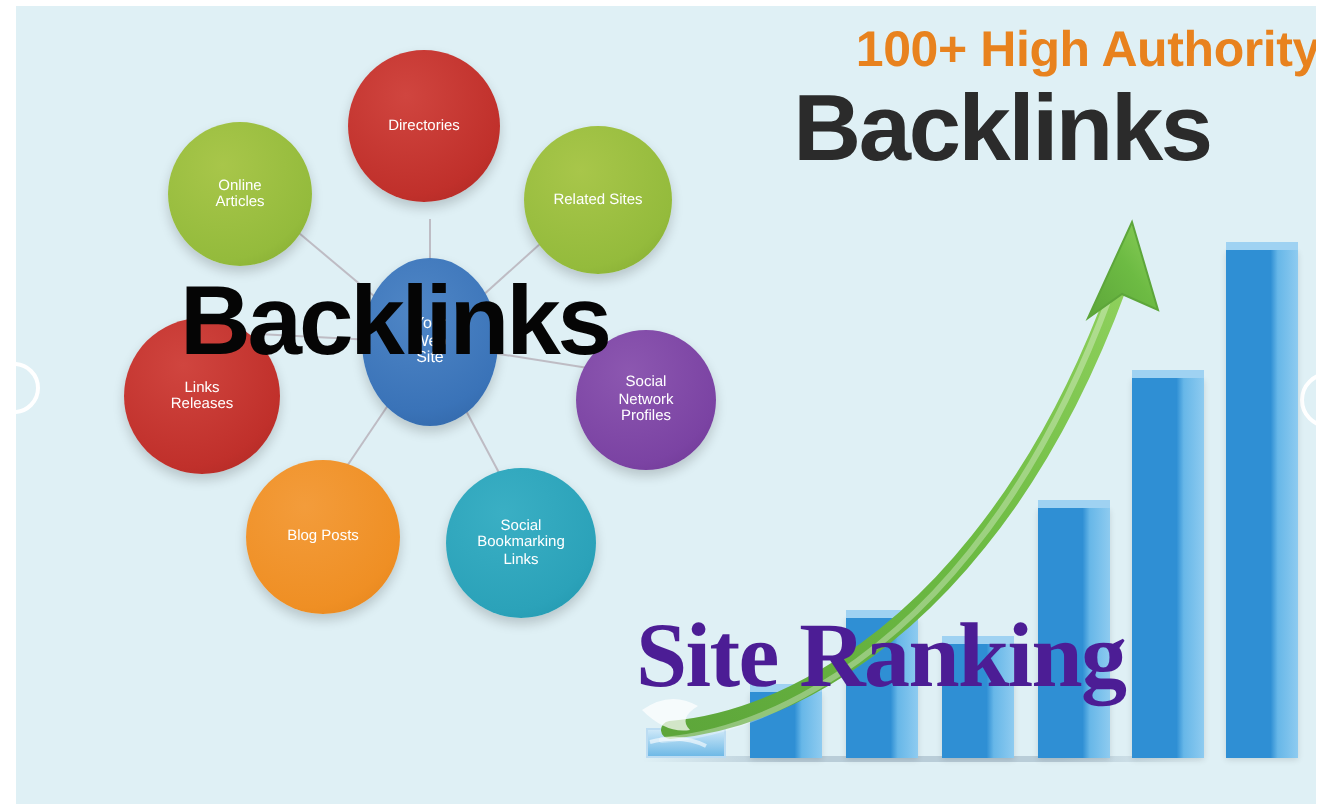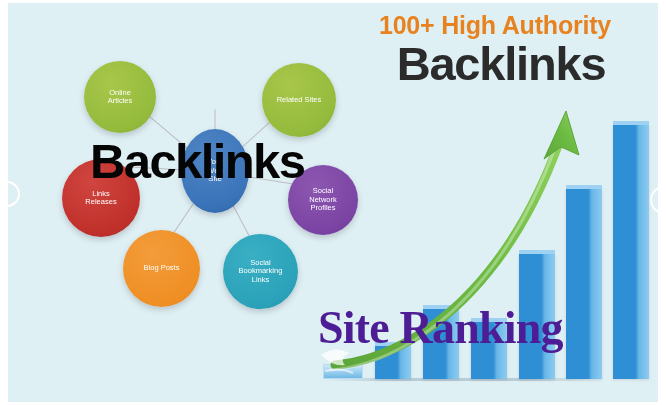--- a/index.html
+++ b/index.html
@@ -77,21 +77,21 @@
     position: absolute;
     border-radius: 50%;
     border: 2px solid #ffffff;
     background: transparent;
   }
   
   #headline-sub {
     position: absolute;
     left: 322px; top: 8px;
     width: 330px;
-    text-align: center;
+    text-align: right;
     color: #e8821e;
     font-size: 25px;
     font-weight: bold;
     letter-spacing: -.2px;
     white-space: nowrap;
   }
   #headline-main {
     position: absolute;
     left: 332px; top: 33px;
     width: 322px;
@@ -170,20 +170,23 @@
     <div id="bubble-diagram">
 
       <div class="spoke" style="left:207px;top:168px;width:62px;transform:rotate(-90deg);"></div>
       <div class="spoke" style="left:207px;top:168px;width:90px;transform:rotate(-140deg);"></div>
       <div class="spoke" style="left:207px;top:168px;width:92px;transform:rotate(-42deg);"></div>
       <div class="spoke" style="left:207px;top:168px;width:86px;transform:rotate(-177deg);"></div>
       <div class="spoke" style="left:207px;top:168px;width:84px;transform:rotate(9deg);"></div>
       <div class="spoke" style="left:207px;top:168px;width:90px;transform:rotate(124deg);"></div>
       <div class="spoke" style="left:207px;top:168px;width:82px;transform:rotate(62deg);"></div>
 
+      <div class="bubble b-directories">
+        <span>Directories</span>
+      </div>
 
       <div class="bubble b-related">
         <span>Related Sites</span>
       </div>
 
       <div class="bubble b-online">
         <div>
           <span>Online</span>
           <span>Articles</span>
         </div>

